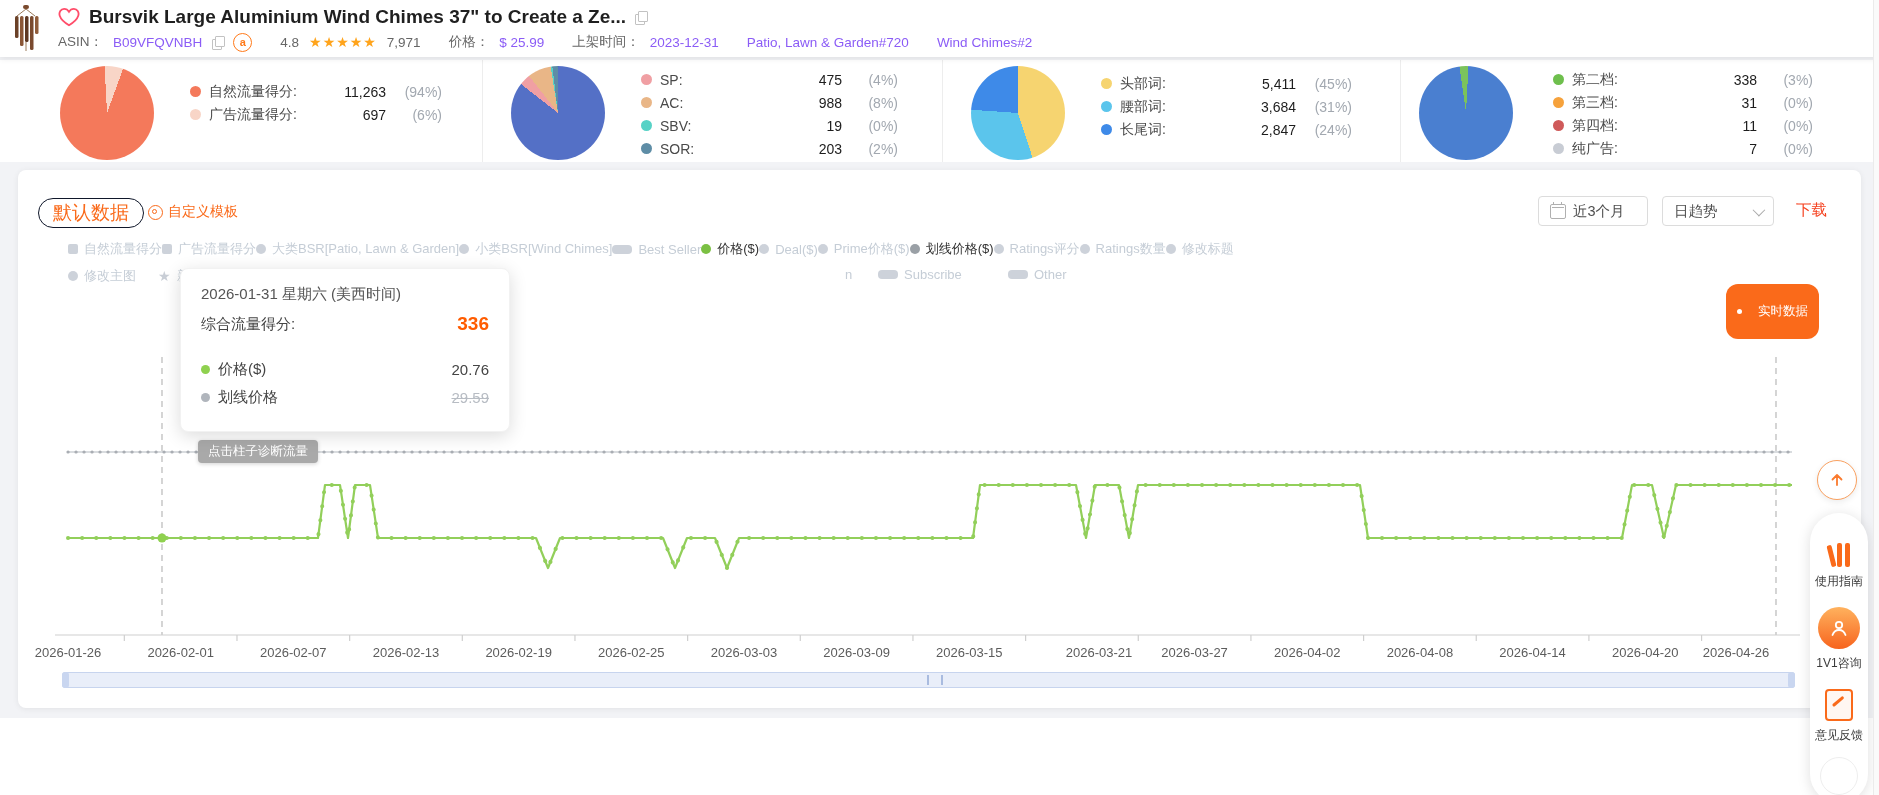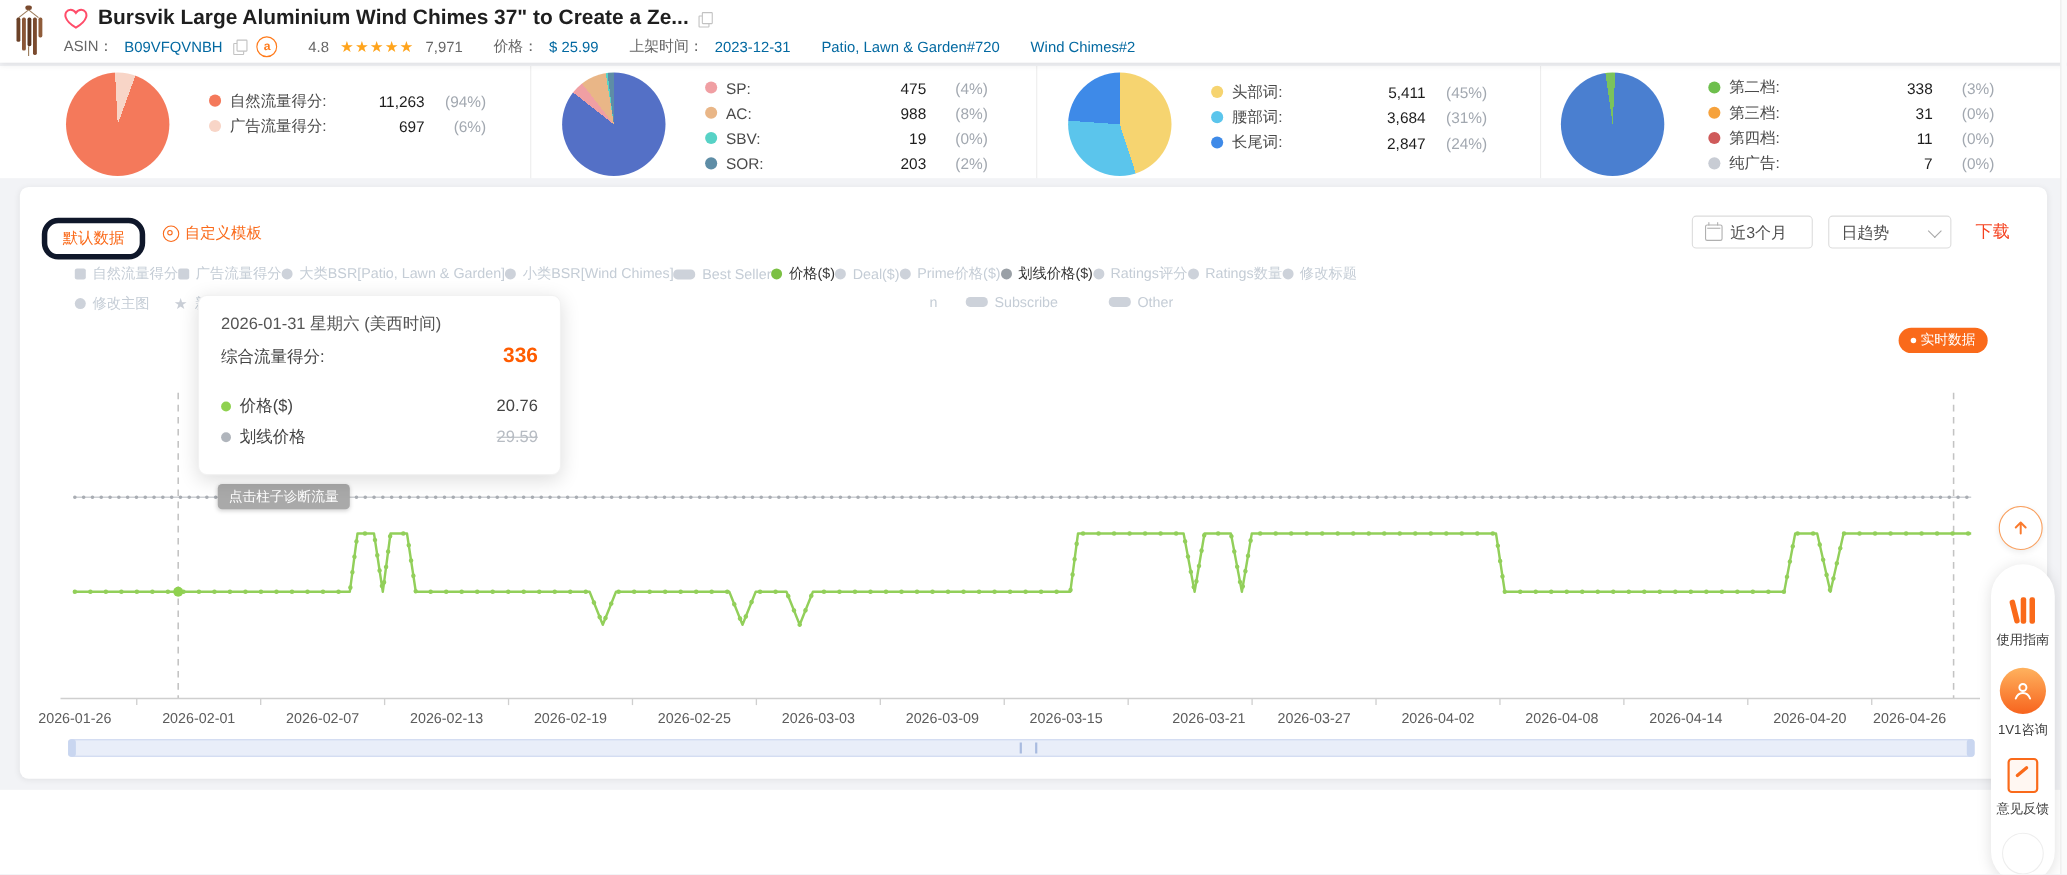--- a/index.html
+++ b/index.html
@@ -11,43 +11,43 @@
        box-shadow:0 2px 6px rgba(0,0,0,.08);z-index:6;}
   #thumb{position:absolute;left:9px;top:4px;width:34px;height:49px;background:#fff;}
   #title-row{position:absolute;left:58px;top:4px;height:26px;display:flex;align-items:center;gap:9px;}
   .heart{width:22px;height:20px;}
   #ptitle{font-size:19px;font-weight:700;color:#1f1f1f;white-space:nowrap;}
   .copy-ic{position:relative;width:11px;height:13px;display:inline-block;}
   .copy-ic::before{content:"";position:absolute;left:0;top:3px;width:8px;height:9px;border:1px solid #c2c2c2;background:#fff;border-radius:1px;}
   .copy-ic::after{content:"";position:absolute;left:3px;top:0;width:8px;height:9px;border:1px solid #c2c2c2;background:#fff;border-radius:1px;}
   #meta-row{position:absolute;left:58px;top:31px;height:22px;display:flex;align-items:center;gap:10px;
             font-size:13.5px;color:#666;white-space:nowrap;}
-  #meta-row .dark{color:#0369a1;}
+  #meta-row .dark{color:#8b5cf6;}
   .amz{width:17px;height:17px;border:1.6px solid #ff7a1a;border-radius:50%;color:#ff7a1a;
        font-size:11px;font-weight:700;display:flex;align-items:center;justify-content:center;}
   .stars-o{color:#ffa41c;font-size:14px;letter-spacing:1px;}
   .gap18{width:8px;}
 
   
   #pierow{position:absolute;left:0;top:60px;width:1879px;height:102px;background:#fff;z-index:4;display:flex;}
   .ppanel{position:relative;height:102px;display:flex;align-items:flex-start;padding-top:4px;box-sizing:border-box;}
   .ppanel + .ppanel{border-left:1px solid #ededed;}
   .pie{width:94px;height:94px;border-radius:50%;flex:none;margin-top:2px;}
   .pleg{display:flex;flex-direction:column;gap:4px;margin-top:6px;flex:1;}
   .prow{display:flex;align-items:center;gap:8px;font-size:14px;height:19px;}
   .pdot{width:11px;height:11px;border-radius:50%;flex:none;}
   .plab{color:#4a4a4a;flex:1;white-space:nowrap;}
   .pval{color:#1d1d1d;text-align:right;min-width:52px;}
   .ppct{color:#a2a8b0;text-align:right;min-width:48px;}
 
   
   #card{position:absolute;left:18px;top:170px;width:1843px;height:538px;background:#fff;border-radius:8px;
         box-shadow:0 1px 6px rgba(0,0,0,.07);z-index:2;}
-  #btn-default{position:absolute;left:38px;top:198px;height:28px;padding:0 14px;border:5px solid #0f172a;border-radius:15px;
-        color:#fa6a1a;font-size:14px;display:flex;align-items:center;background:#fff;z-index:5;}
+  #btn-default{position:absolute;left:38px;top:198px;height:28px;padding:0 14px;border:1px solid #0f172a;border-radius:15px;
+        color:#fa6a1a;font-size:19px;display:flex;align-items:center;background:#fff;z-index:5;}
   #btn-custom{position:absolute;left:148px;top:200px;height:24px;display:flex;align-items:center;gap:5px;color:#fa6a1a;font-size:14px;z-index:5;}
   .seal{width:13px;height:13px;border:1.6px solid #fa6a1a;border-radius:50%;position:relative;}
   .seal::after{content:"";position:absolute;left:3px;top:3px;width:3px;height:3px;border:1.4px solid #fa6a1a;border-radius:50%;}
   .tool-btn{position:absolute;height:30px;border:1px solid #dcdcdc;border-radius:4px;background:#fff;
         display:flex;align-items:center;gap:7px;padding:0 11px;font-size:14.5px;color:#4e4e4e;z-index:5;box-sizing:border-box;}
   #btn-range{left:1538px;top:196px;width:110px;}
   #sel-trend{left:1662px;top:196px;width:112px;justify-content:space-between;}
   .cal{width:14px;height:13px;border:1.2px solid #b0b0b0;border-radius:2px;position:relative;}
   .cal::before{content:"";position:absolute;left:1px;top:2px;right:1px;height:0;border-top:1.2px solid #b0b0b0;}
   .cal::after{content:"";position:absolute;left:2px;top:-3px;width:2px;height:3px;border-left:1.2px solid #b0b0b0;border-right:1.2px solid #b0b0b0;width:7px;}
@@ -59,22 +59,22 @@
   .lg{display:flex;align-items:center;gap:6px;font-size:13px;color:#c5cdd6;}
   .lg.on{color:#333;}
   .mk{width:10px;height:10px;border-radius:50%;background:#cdd2da;flex:none;}
   .mk.sq{border-radius:2px;}
   .mk.bar{width:20px;height:9px;border-radius:4px;}
   .mk.star{background:none;width:13px;height:14px;color:#c9ced6;font-size:14px;line-height:14px;}
   .mk.star::before{content:"★";}
   .lg2{position:absolute;top:267px;z-index:3;}
 
   
-  #rt-badge{position:absolute;left:1726px;top:298px;height:23px;background:#fa6a1a;border-radius:12px;color:#fff;
-        font-size:12.5px;display:flex;align-items:center;gap:4px;padding:0 11px;z-index:5;}
+  #rt-badge{position:absolute;left:1726px;top:284px;height:23px;background:#fa6a1a;border-radius:12px;color:#fff;
+        font-size:12.5px;display:flex;align-items:center;gap:16px;padding:16px 11px;z-index:5;}
   #rt-badge i{width:5px;height:5px;border-radius:50%;background:#fff;}
 
   
   #tip{position:absolute;left:180px;top:268px;width:330px;height:164px;background:#fff;border-radius:8px;
        box-shadow:0 4px 18px rgba(0,0,0,.14);z-index:9;padding:16px 20px;box-sizing:border-box;border:1px solid #f2f2f2;}
   #tip .t-date{font-size:15px;color:#555;}
   .t-row{display:flex;align-items:center;margin-top:9px;font-size:15px;color:#444;}
   .t-row .sp{flex:1;}
   #tip .score{font-size:19px;font-weight:700;color:#ff5c00;}
   .t-dot{width:9px;height:9px;border-radius:50%;margin-right:8px;flex:none;}

